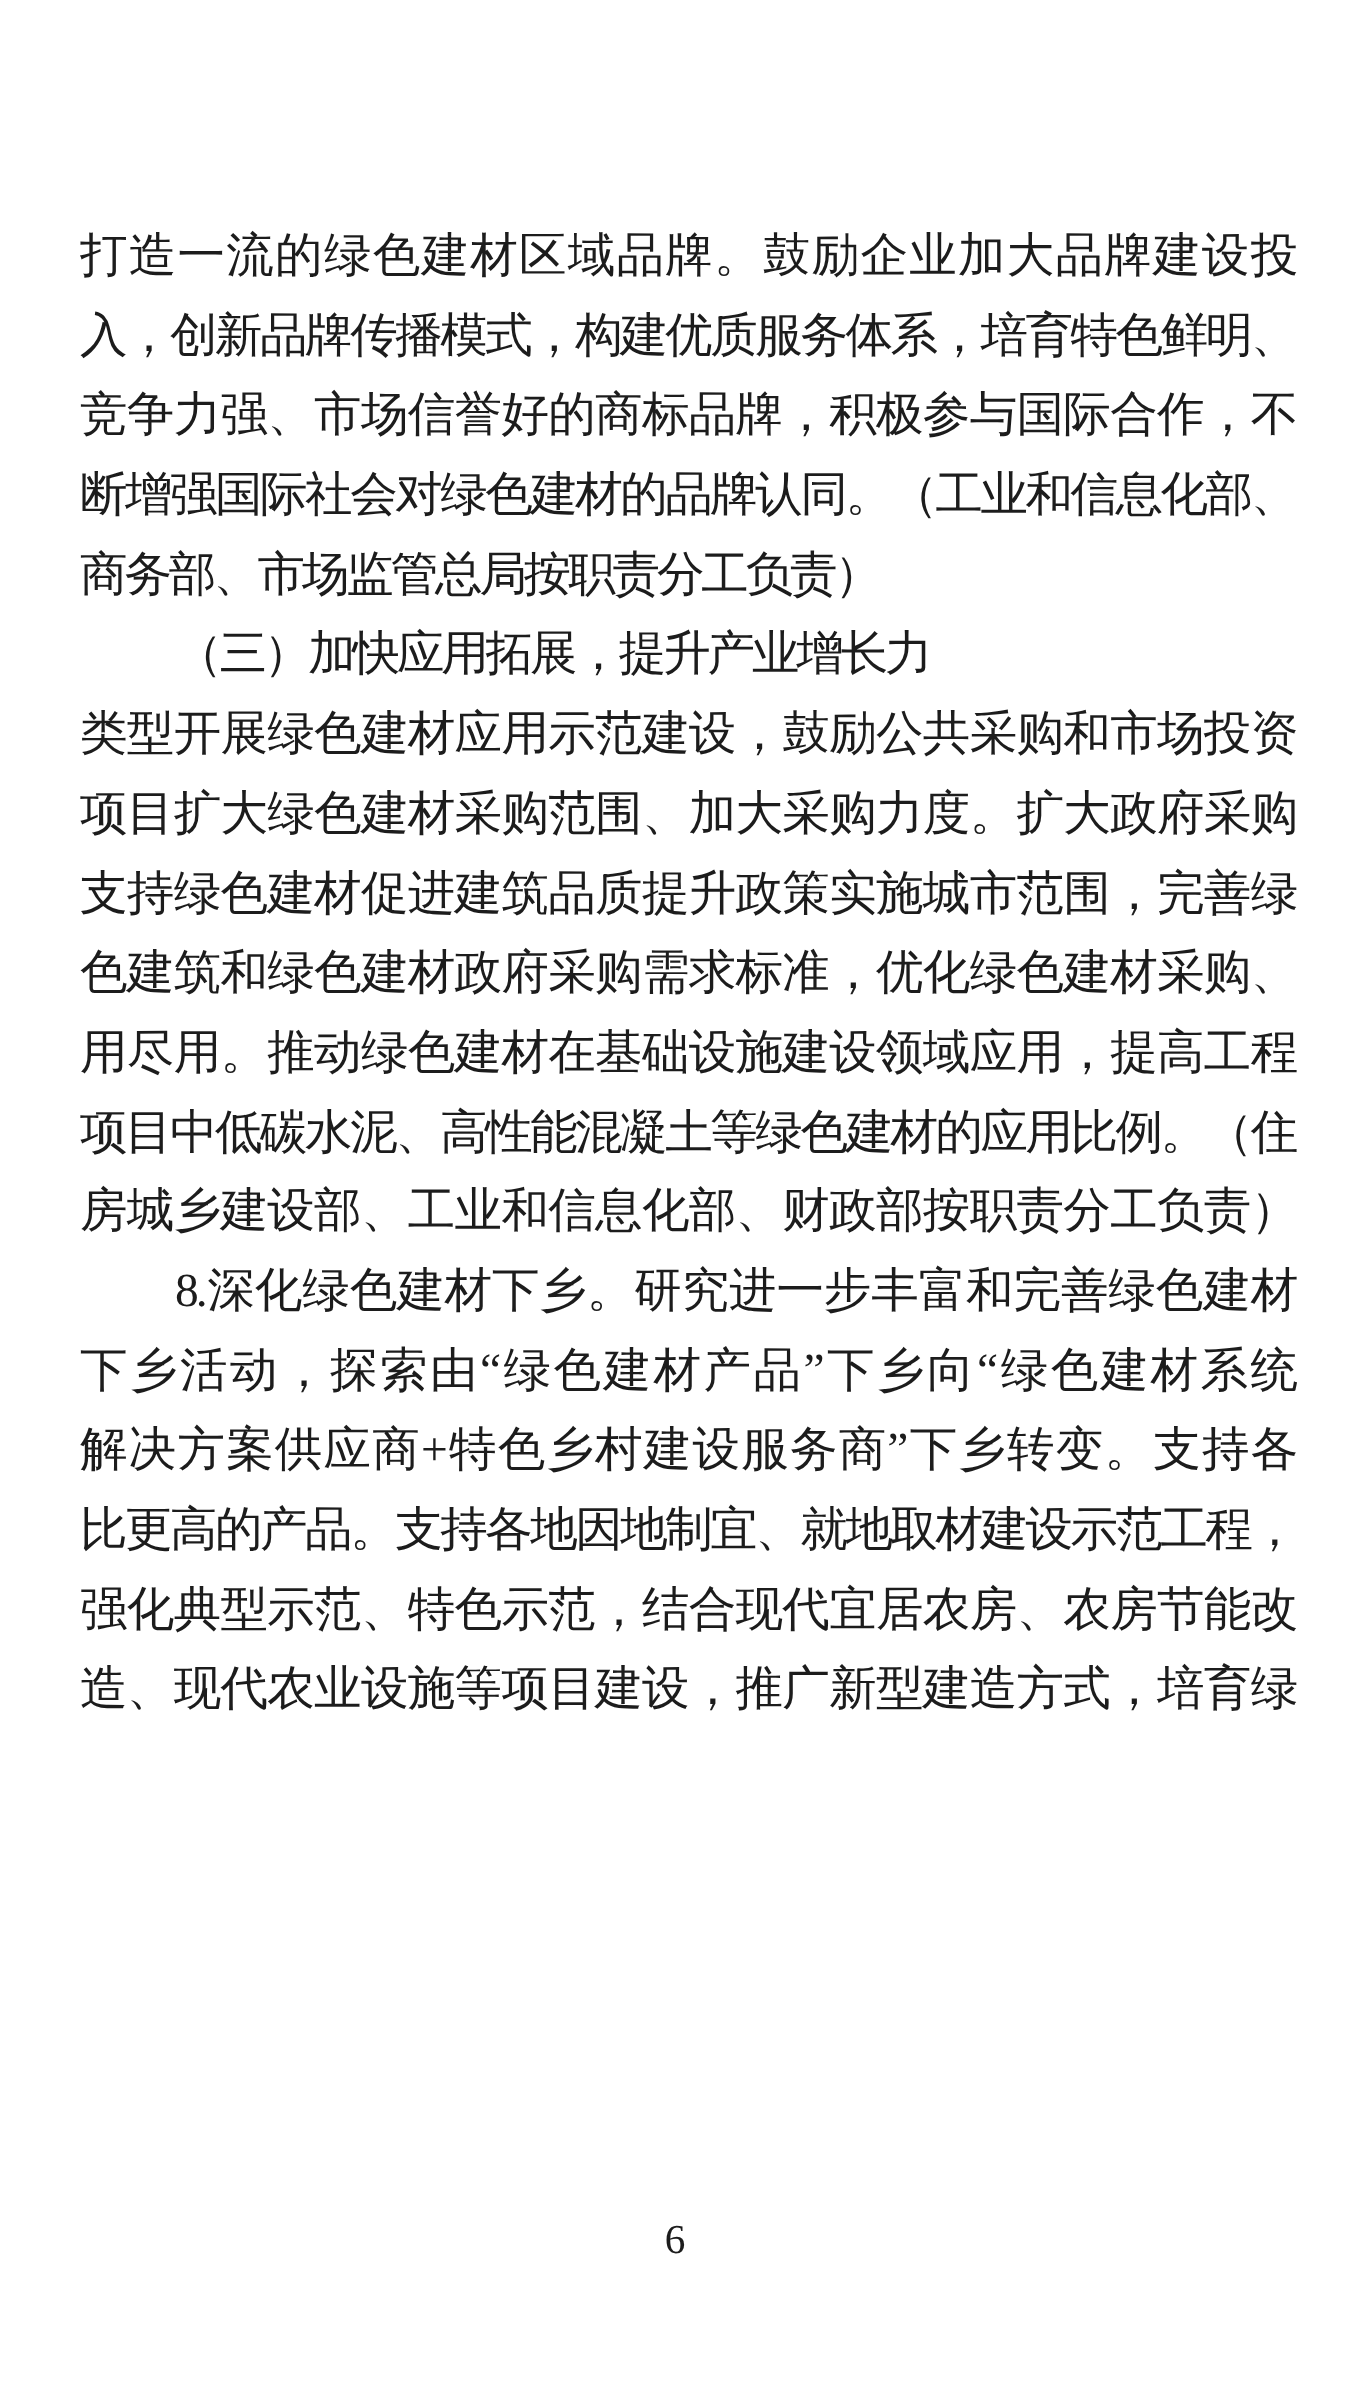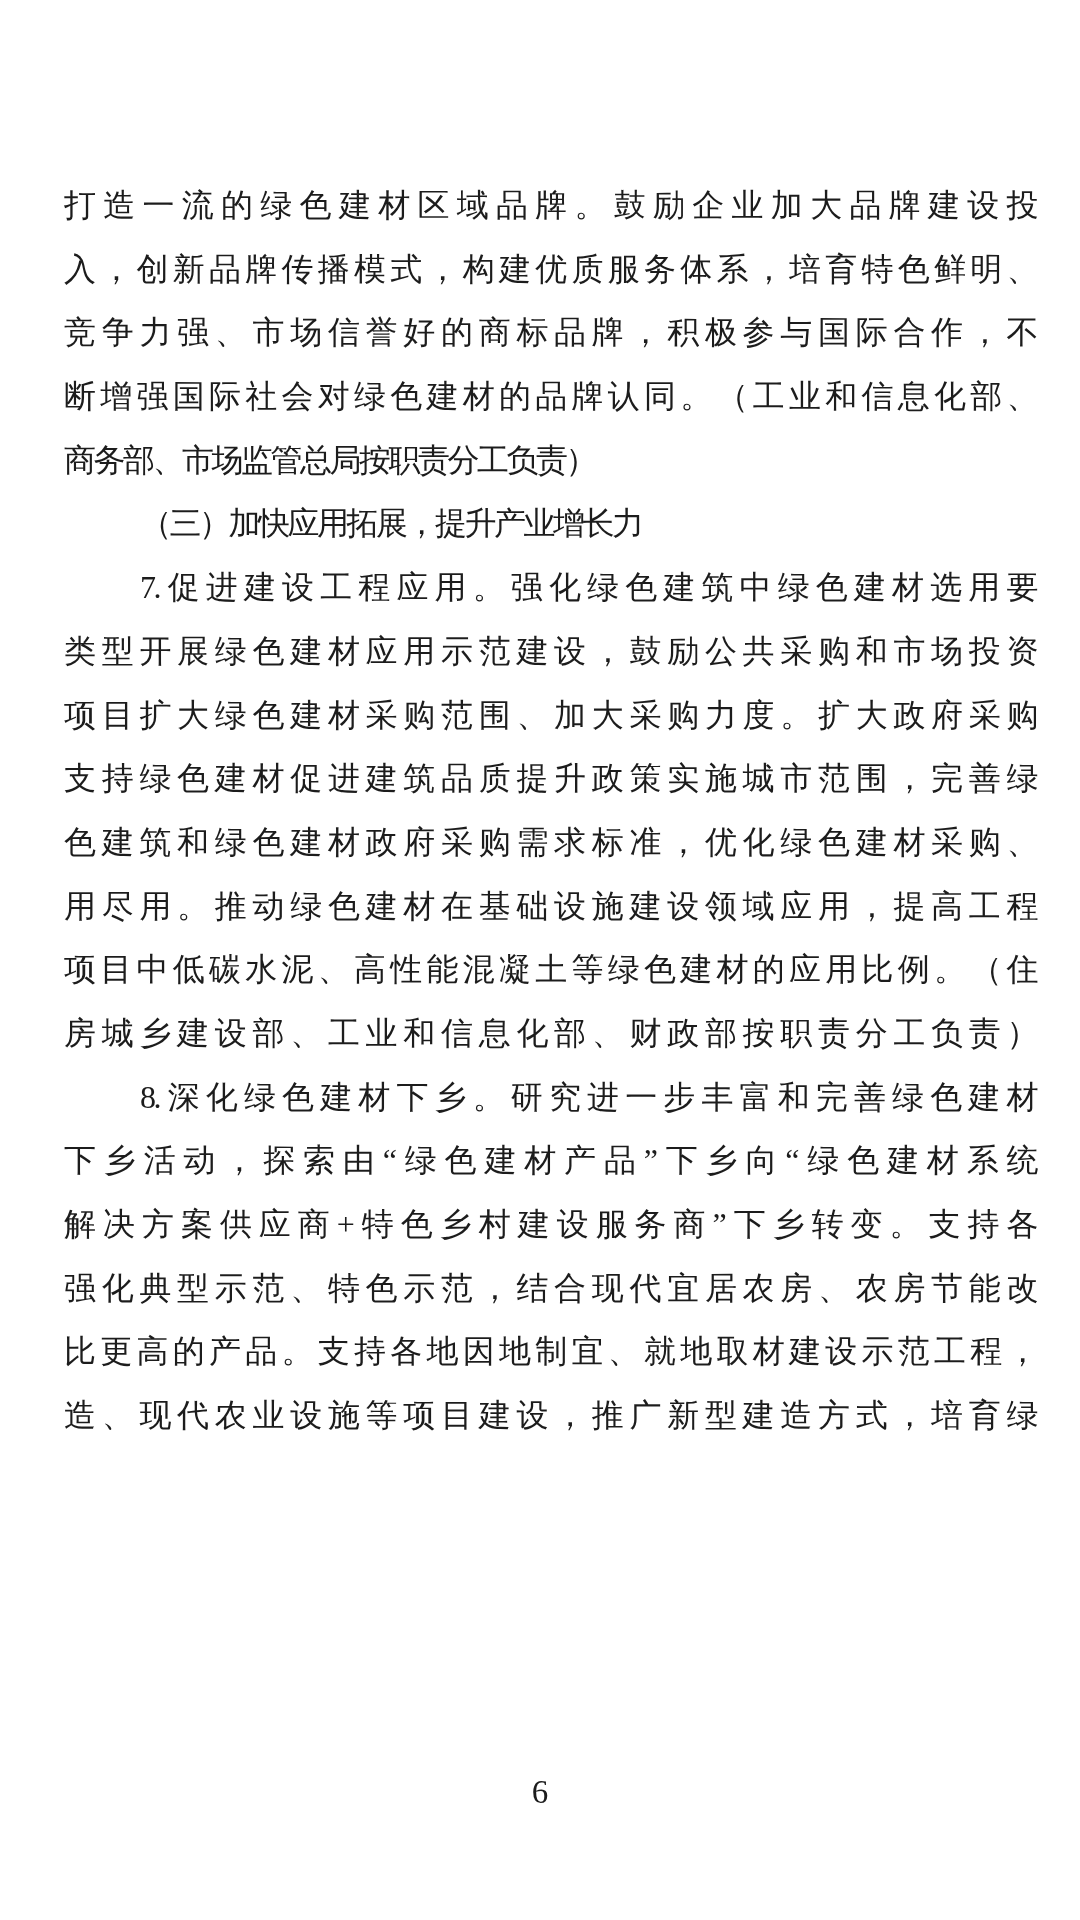--- a/index.html
+++ b/index.html
@@ -15,21 +15,21 @@
   }
   .text-block {
     position: absolute;
     left: 64px;
     top: 174px;
     width: 972px;
   }
   .line {
     height: 63.7px;
     line-height: 63.7px;
-    font-size: 32px;
+    font-size: 38px;
     letter-spacing: -2.5px;
     text-align: justify;
     text-align-last: justify;
     text-justify: inter-character;
     white-space: normal;
     overflow: visible;
   }
   .line.para-end {
     text-align: left;
     text-align-last: left;
@@ -53,29 +53,28 @@
 <body>
 
 <div class="page">
   <div class="text-block">
     <div class="line">打造一流的绿色建材区域品牌。鼓励企业加大品牌建设投</div>
     <div class="line">入，创新品牌传播模式，构建优质服务体系，培育特色鲜明、</div>
     <div class="line">竞争力强、市场信誉好的商标品牌，积极参与国际合作，不</div>
     <div class="line">断增强国际社会对绿色建材的品牌认同。（工业和信息化部、</div>
     <div class="line para-end">商务部、市场监管总局按职责分工负责）</div>
     <div class="line para-end indent">（三）加快应用拓展，提升产业增长力</div>
-    <div class="line indent">7.促进建设工程应用。强化绿色建筑中绿色建材选用要</div>
     <div class="line">类型开展绿色建材应用示范建设，鼓励公共采购和市场投资</div>
     <div class="line">项目扩大绿色建材采购范围、加大采购力度。扩大政府采购</div>
     <div class="line">支持绿色建材促进建筑品质提升政策实施城市范围，完善绿</div>
     <div class="line">色建筑和绿色建材政府采购需求标准，优化绿色建材采购、</div>
     <div class="line">用尽用。推动绿色建材在基础设施建设领域应用，提高工程</div>
     <div class="line">项目中低碳水泥、高性能混凝土等绿色建材的应用比例。（住</div>
     <div class="line">房城乡建设部、工业和信息化部、财政部按职责分工负责）</div>
     <div class="line indent">8.深化绿色建材下乡。研究进一步丰富和完善绿色建材</div>
     <div class="line">下乡活动，探索由“绿色建材产品”下乡向“绿色建材系统</div>
     <div class="line">解决方案供应商+特色乡村建设服务商”下乡转变。支持各</div>
+    <div class="line">比更高的产品。支持各地因地制宜、就地取材建设示范工程，</div>
     <div class="line">强化典型示范、特色示范，结合现代宜居农房、农房节能改</div>
-    <div class="line">比更高的产品。支持各地因地制宜、就地取材建设示范工程，</div>
     <div class="line">造、现代农业设施等项目建设，推广新型建造方式，培育绿</div>
   </div>
   <div class="page-number">6</div>
 </div>
 
 </body></html>

